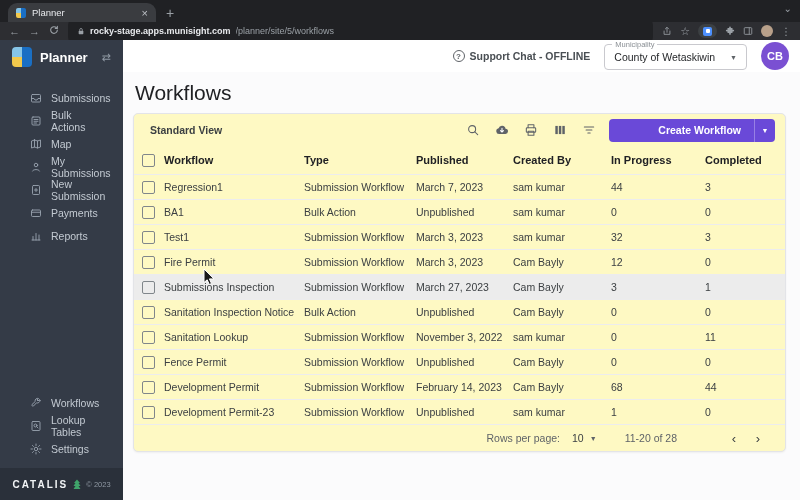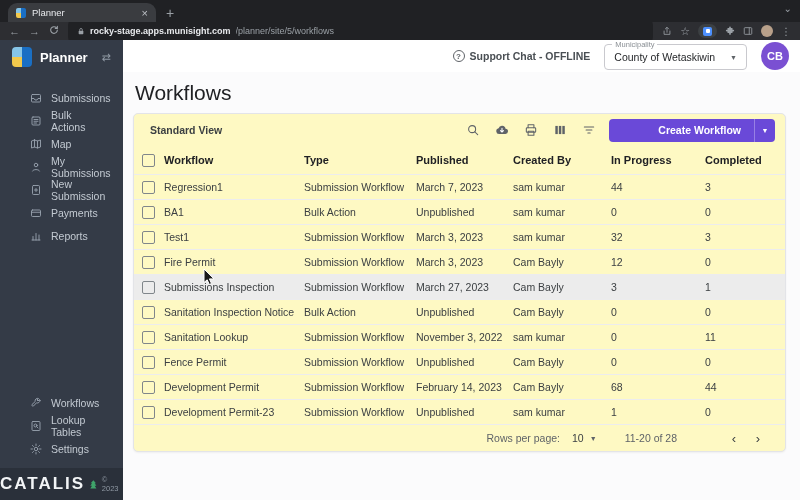--- a/index.html
+++ b/index.html
@@ -35,21 +35,21 @@
   .logo .l { display:grid; grid-template-rows:1fr 1fr; }
   .logo .l .lt { background:#86c5e8; } .logo .l .lb { background:#f2c94c; }
   .logo .r { background:#1a6fc4; }
   .brand-name { color:#fff; font-size:13px; font-weight:700; flex:1; }
   .collapse { color:#8f98a3; font-size:11px; }
   .snav { display:flex; flex-direction:column; padding-top:12px; }
   .sitem { height:23px; display:flex; align-items:center; gap:9px; padding:0 30px; font-size:10.5px; color:#c3cad2; cursor:default; }
   .sitem svg { width:12px; height:12px; stroke:#9aa4b0; fill:none; stroke-width:1.8; stroke-linecap:round; stroke-linejoin:round; flex-shrink:0; }
   .spacer { flex:1; }
   .sfooter { height:32px; margin-top:8px; background:#2a303a; display:flex; align-items:center; justify-content:center; gap:4px; }
-  .cat-name { color:#f2f4f6; font-size:17px; font-weight:700; letter-spacing:2px; }
+  .cat-name { color:#f2f4f6; font-size:10px; font-weight:700; letter-spacing:2px; }
   .cat-copy { color:#8f98a3; font-size:7.5px; }
   .tree { width:10px; height:11px; }
 
   .main { flex:1; display:flex; flex-direction:column; background:#fbfbfc; min-width:0; }
   .appheader { height:32px; background:#fff; display:flex; align-items:center; justify-content:flex-end; gap:14px; padding:0 11px; }
   .support { display:flex; align-items:center; gap:5px; font-size:10.5px; font-weight:700; color:#4a4f54; }
   .qmark { width:12px; height:12px; border:1.2px solid #5f6368; border-radius:50%; color:#5f6368; font-size:8px; display:flex; align-items:center; justify-content:center; font-weight:700; }
   .muni { position:relative; height:26px; border:1px solid #c9c9ce; border-radius:4px; background:#fff; display:flex; align-items:center; gap:15px; padding:0 9px; font-size:10.5px; color:#26282b; margin-top:2px; }
   .muni-label { position:absolute; top:-5px; left:7px; font-size:7.5px; color:#8a8f94; background:#fff; padding:0 3px; }
   .muni-caret { font-size:7px; color:#5f6368; }

